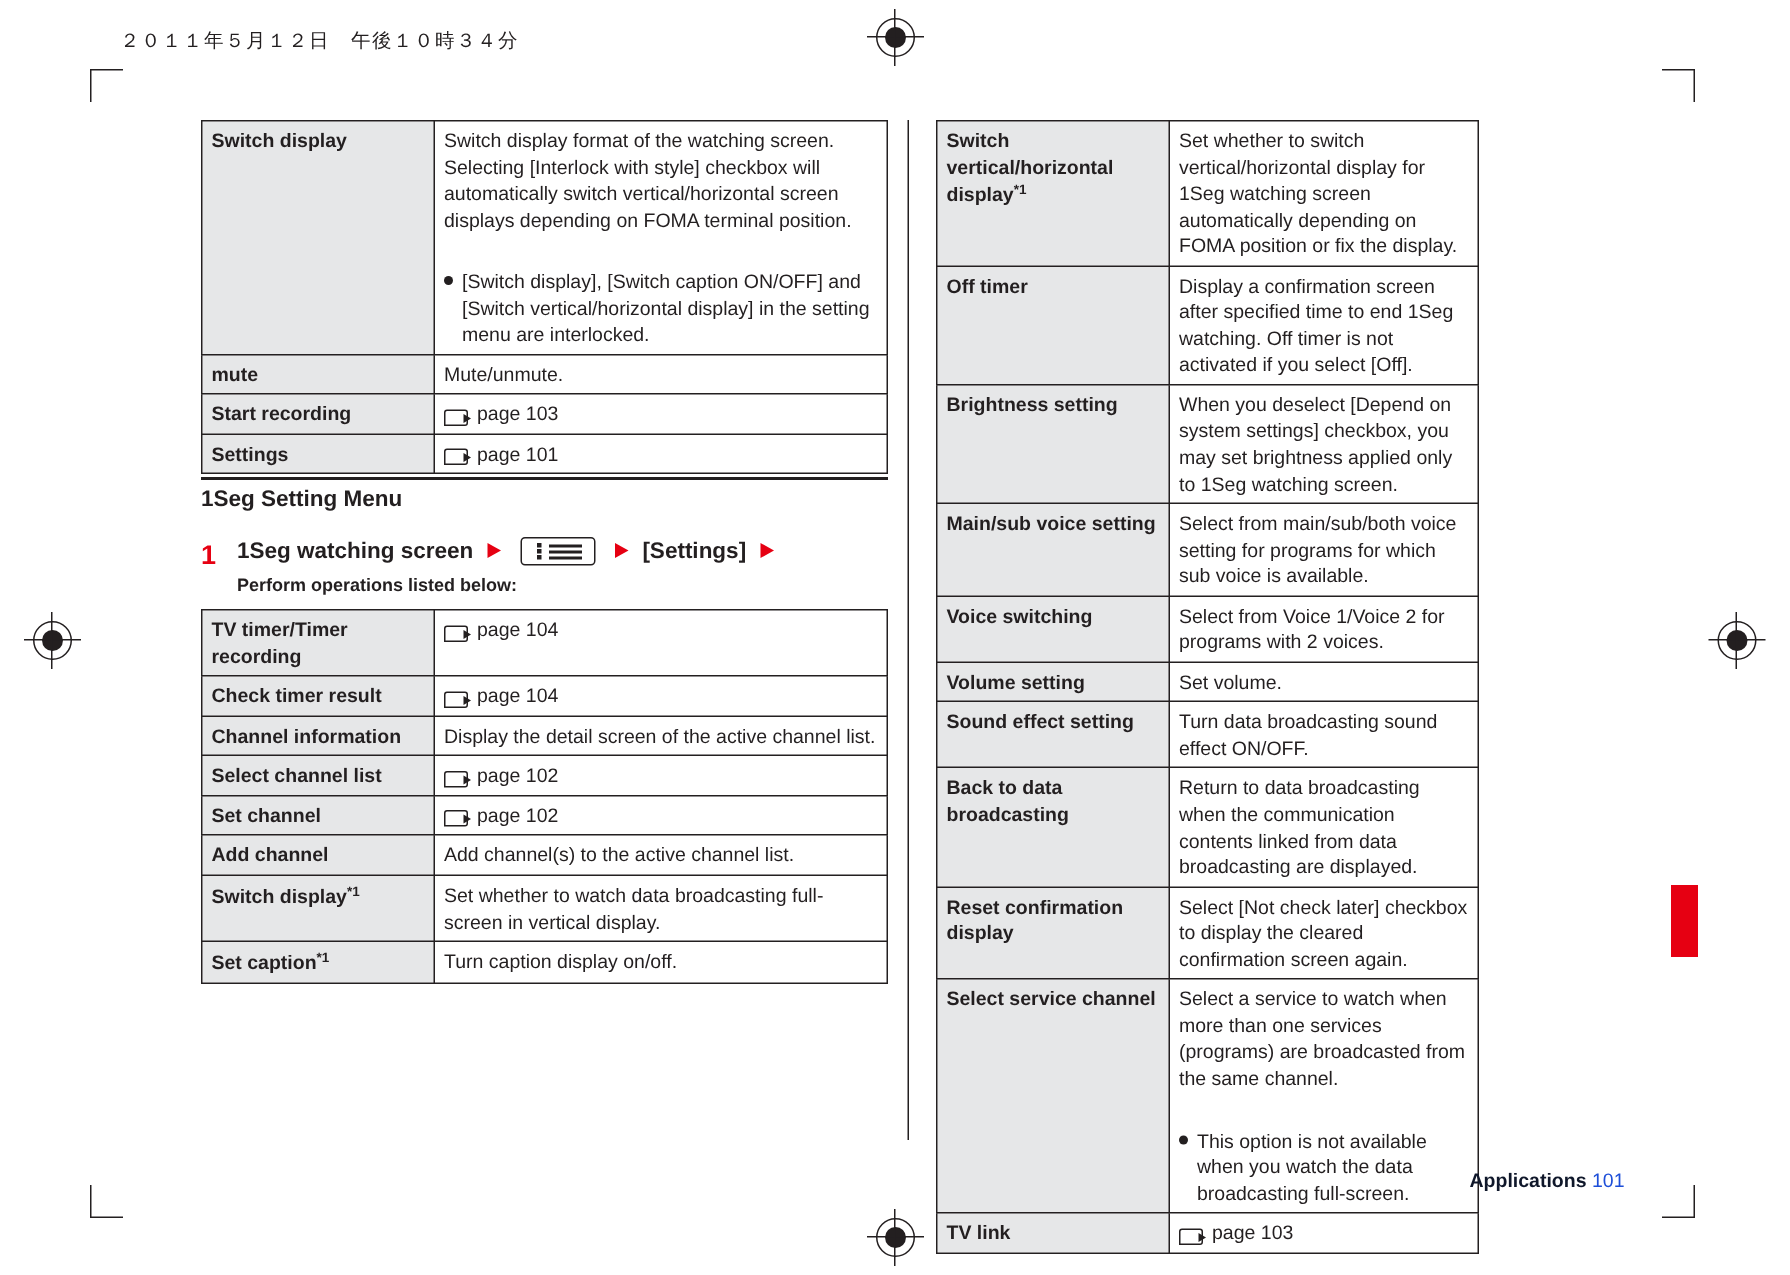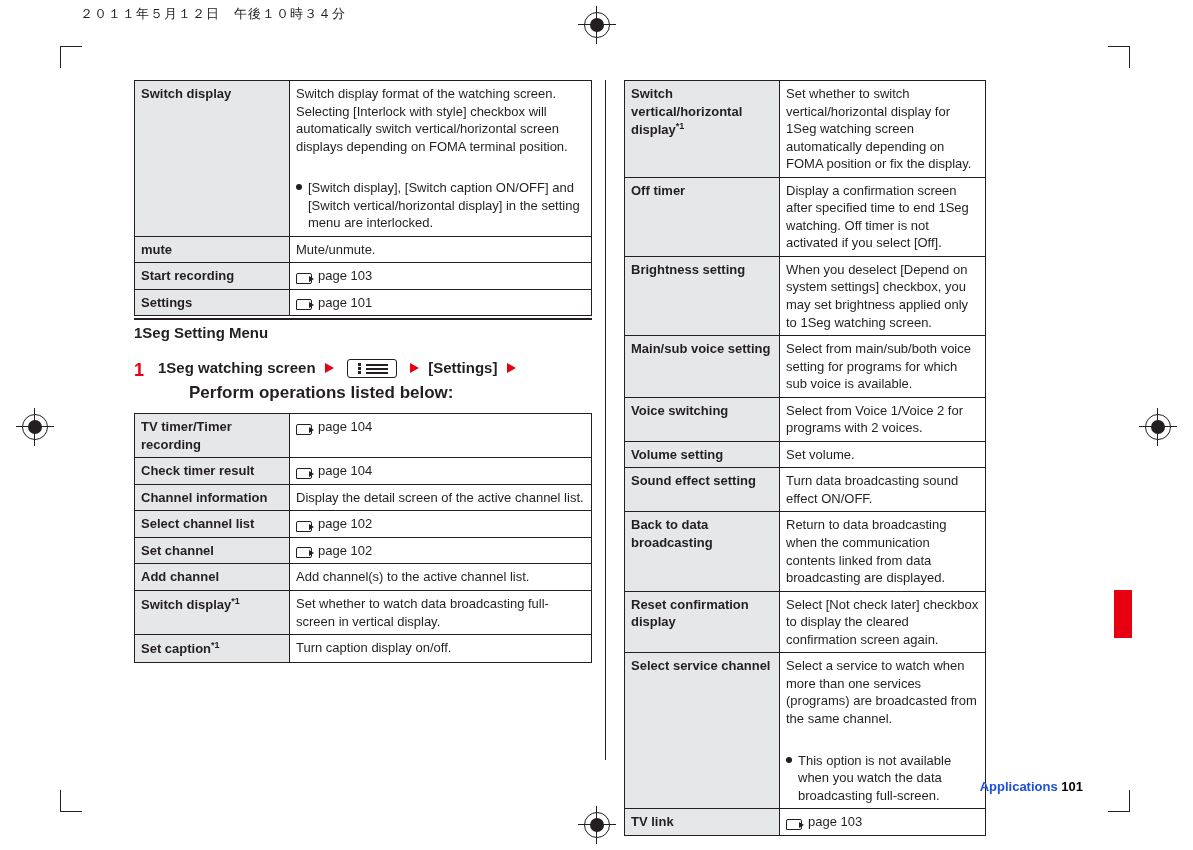--- a/index.html
+++ b/index.html
@@ -45,21 +45,21 @@
     position: absolute; background: #231f20;
   }
   .reg-mark .cross-h { top: 12px; left: -6px; width: 38px; height: 1px; }
   .reg-mark .cross-v { left: 12px; top: -6px; height: 38px; width: 1px; }
   .rm-top    { left: 584px; top: 12px; }
   .rm-bottom { left: 584px; top: 812px; }
   .rm-left   { left: 22px;  top: 414px; }
   .rm-right  { left: 1145px; top: 414px; }
 
   .timestamp {
-    position: absolute; left: 80px; top: 5px;
+    position: absolute; left: 80px; top: 18px;
     font-size: 13px; font-family: "MS Gothic","Hiragino Sans",sans-serif;
     letter-spacing: 1px;
   }
 
   .column-divider {
     position: absolute; left: 605px; top: 80px; width: 1px; height: 680px;
     background: #231f20;
   }
 
   .col {
@@ -124,21 +124,21 @@
   .step-row {
     margin-top: 14px;
     display: flex;
     align-items: flex-start;
   }
   .step-num {
     color: #e60012; font-weight: bold; font-size: 18px; width: 24px;
   }
   .step-body { flex: 1; }
   .step-line1 { font-weight: bold; font-size: 15px; }
-  .step-line2 { font-weight: bold; font-size: 17px; margin-top: 4px; margin-left: 31px; }
+  .step-line2 { font-weight: bold; font-size: 12px; margin-top: 4px; }
   .red-arrow {
     display: inline-block; width: 0; height: 0;
     border-top: 5px solid transparent;
     border-bottom: 5px solid transparent;
     border-left: 9px solid #e60012;
     margin: 0 5px; vertical-align: baseline;
   }
   .btn-icon {
     display: inline-block; width: 48px; height: 17px;
     border: 1px solid #231f20; border-radius: 3px;
@@ -153,22 +153,22 @@
   .btn-icon .dots {
     position: absolute; left: 10px; top: 3px; width: 3px; height: 3px;
     background: #231f20;
     box-shadow: 0 4px 0 #231f20, 0 8px 0 #231f20;
   }
 
   .footer {
     position: absolute; right: 110px; bottom: 56px;
     font-size: 13px;
   }
-  .footer .app { color: #1d4ed8; font-weight: bold; }
-  .footer .pg  { color: #000000; font-weight: bold; text-align: center; }
+  .footer .app { color: #0f172a; font-weight: bold; }
+  .footer .pg  { color: #1d4ed8; font-weight: normal; text-align: center; }
 
   .side-tab {
     position: absolute; right: 61px; top: 590px;
     width: 18px; height: 48px; background: #e60012;
   }
 
   
   .mt8 { margin-top: 8px; }
 </style>
 </head>

